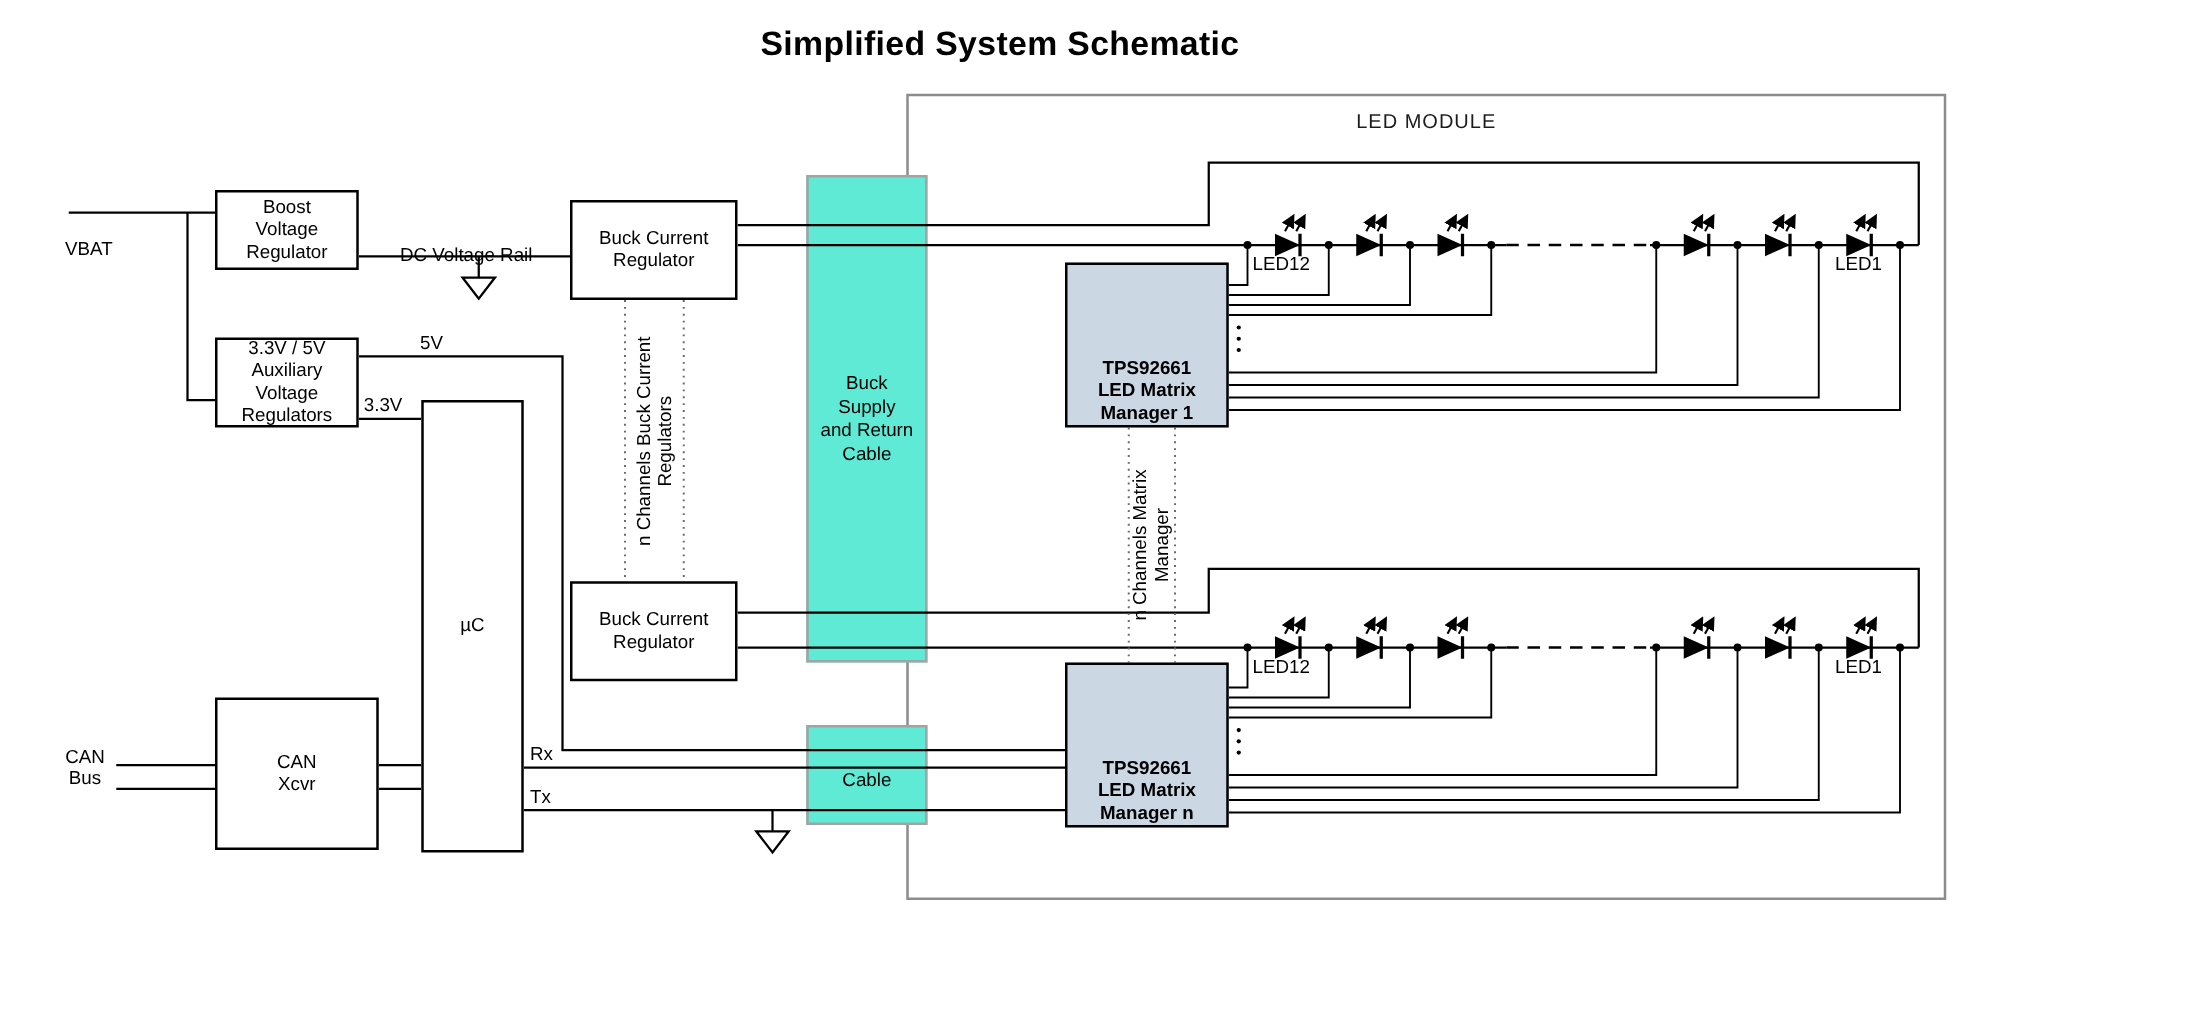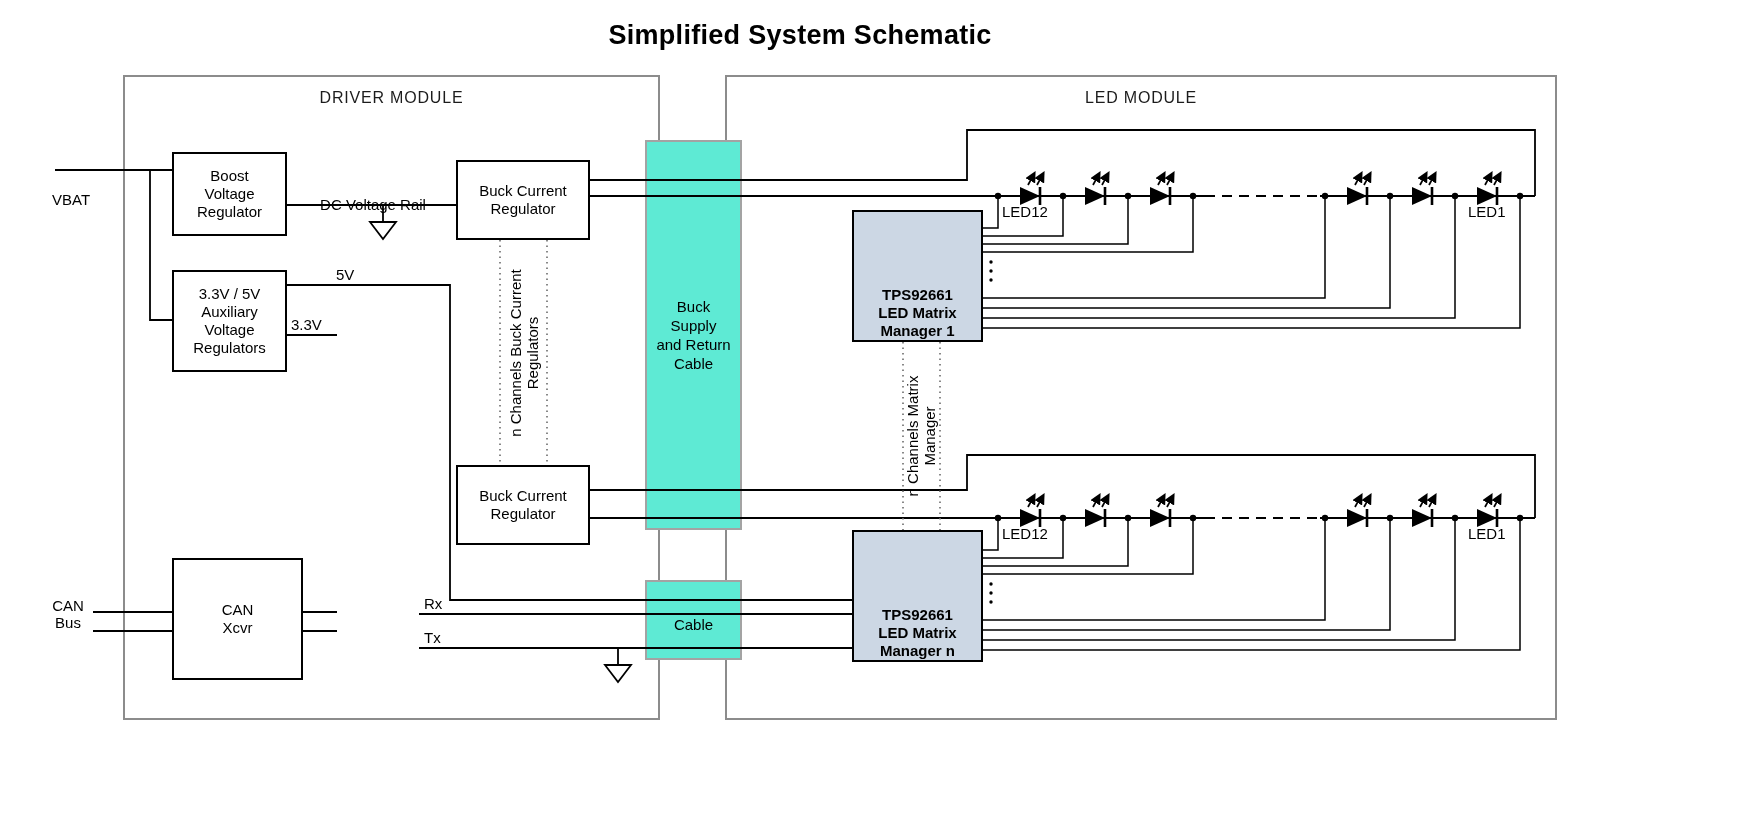--- a/index.html
+++ b/index.html
@@ -19,23 +19,20 @@
   .vlabel { text-align:center; font-size:15px; line-height:17px; white-space:pre-line; }
   .vrot { transform:translate(-50%,-50%) rotate(-90deg); }
 </style>
 </head>
 <body>
 
 <div class="canvas">
 
   <div class="abs title">Simplified System Schematic</div>
 
-  <div class="abs module" style="left:123px;top:75px;width:537px;height:645px;">
-    <div class="module-label">DRIVER MODULE</div>
-  </div>
   <div class="abs module" style="left:725px;top:75px;width:832px;height:645px;">
     <div class="module-label">LED MODULE</div>
   </div>
 
   <div class="abs cablebox" style="left:645px;top:140px;width:97px;height:390px;">
     <span class="prelabel">Buck
 Supply
 and Return
 Cable</span>
   </div>
@@ -152,38 +149,41 @@
     <use href="#led-sym" x="1487" y="196"></use>
 
     <use href="#led-sym" x="1030" y="518"></use>
     <use href="#led-sym" x="1095" y="518"></use>
     <use href="#led-sym" x="1160" y="518"></use>
     <use href="#led-sym" x="1357" y="518"></use>
     <use href="#led-sym" x="1422" y="518"></use>
     <use href="#led-sym" x="1487" y="518"></use>
   </svg>
 
-  <div class="abs cbox" style="left:172px;top:152px;width:115px;height:84px;">
+  <div class="abs cbox" style="left:172px;top:152px;width:115px;height:64px;">
     <span class="prelabel">Boost
 Voltage
 Regulator</span>
   </div>
-  <div class="abs cbox" style="left:172px;top:270px;width:115px;height:102px;">
+  <div class="abs cbox" style="left:172px;top:270px;width:115px;height:72px;">
     <span class="prelabel">3.3V / 5V
 Auxiliary
 Voltage
 Regulators</span>
   </div>
   <div class="abs cbox" style="left:456px;top:160px;width:134px;height:80px;">
     <span class="prelabel">Buck Current
 Regulator</span>
   </div>
   <div class="abs cbox" style="left:456px;top:465px;width:134px;height:80px;">
     <span class="prelabel">Buck Current
 Regulator</span>
+  </div>
+  <div class="abs cbox" style="left:337px;top:320px;width:82px;height:362px;">
+    <span class="prelabel">µC</span>
   </div>
   <div class="abs cbox" style="left:172px;top:558px;width:131px;height:122px;">
     <span class="prelabel">CAN
 Xcvr</span>
   </div>
   <div class="abs cbox manager" style="left:852px;top:210px;width:131px;height:132px;">
     <span class="prelabel">TPS92661
 LED Matrix
 Manager 1</span>
   </div>

